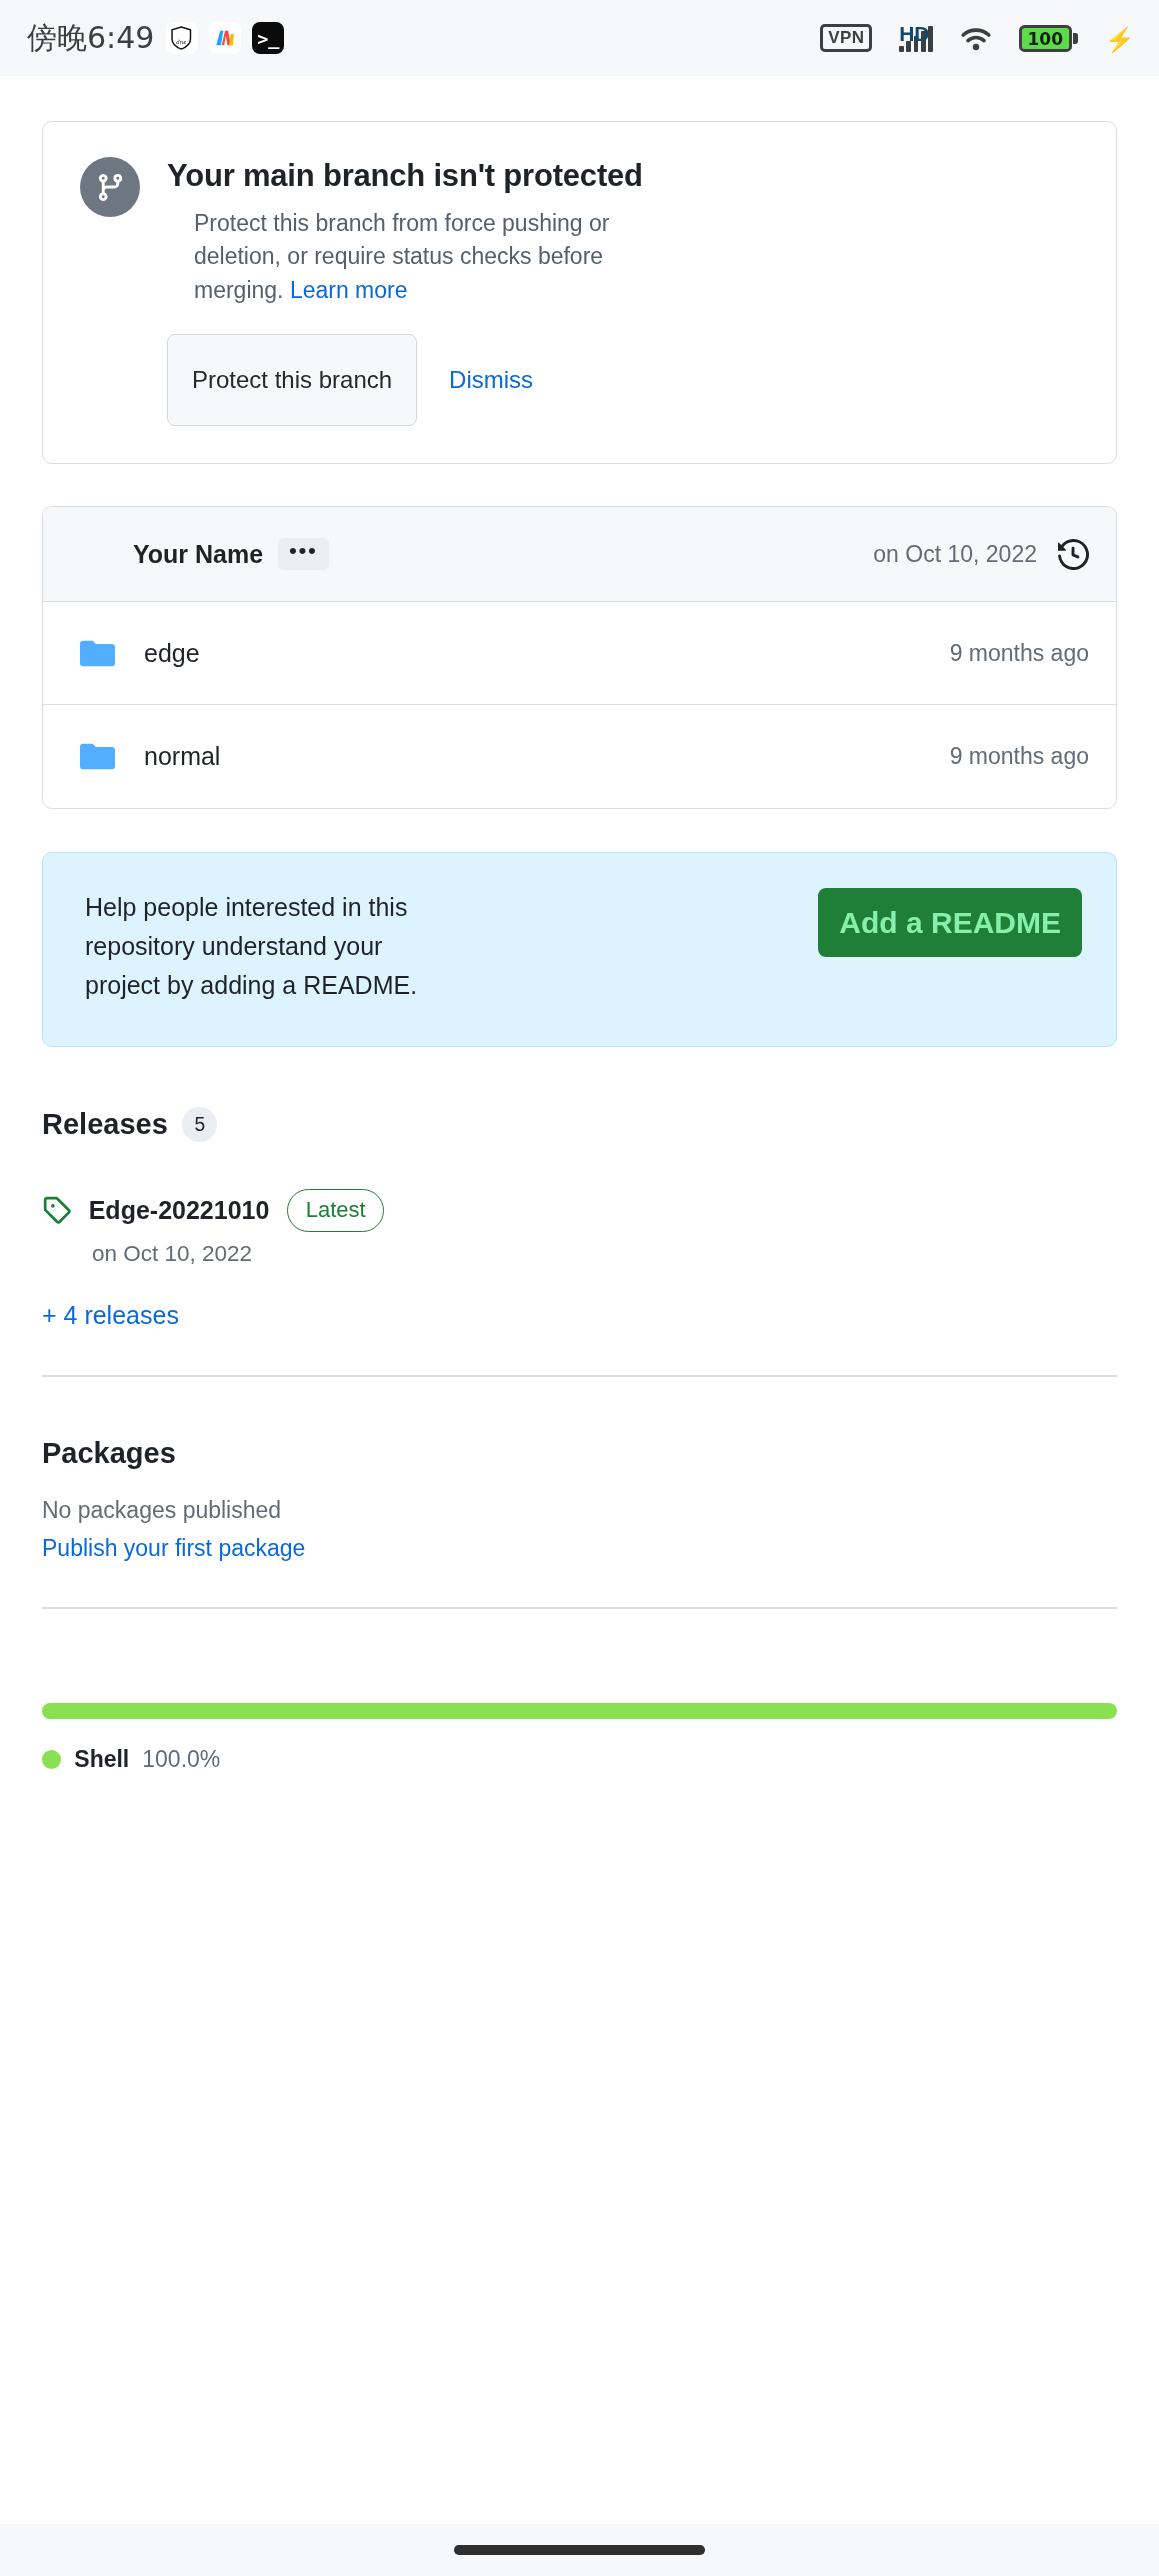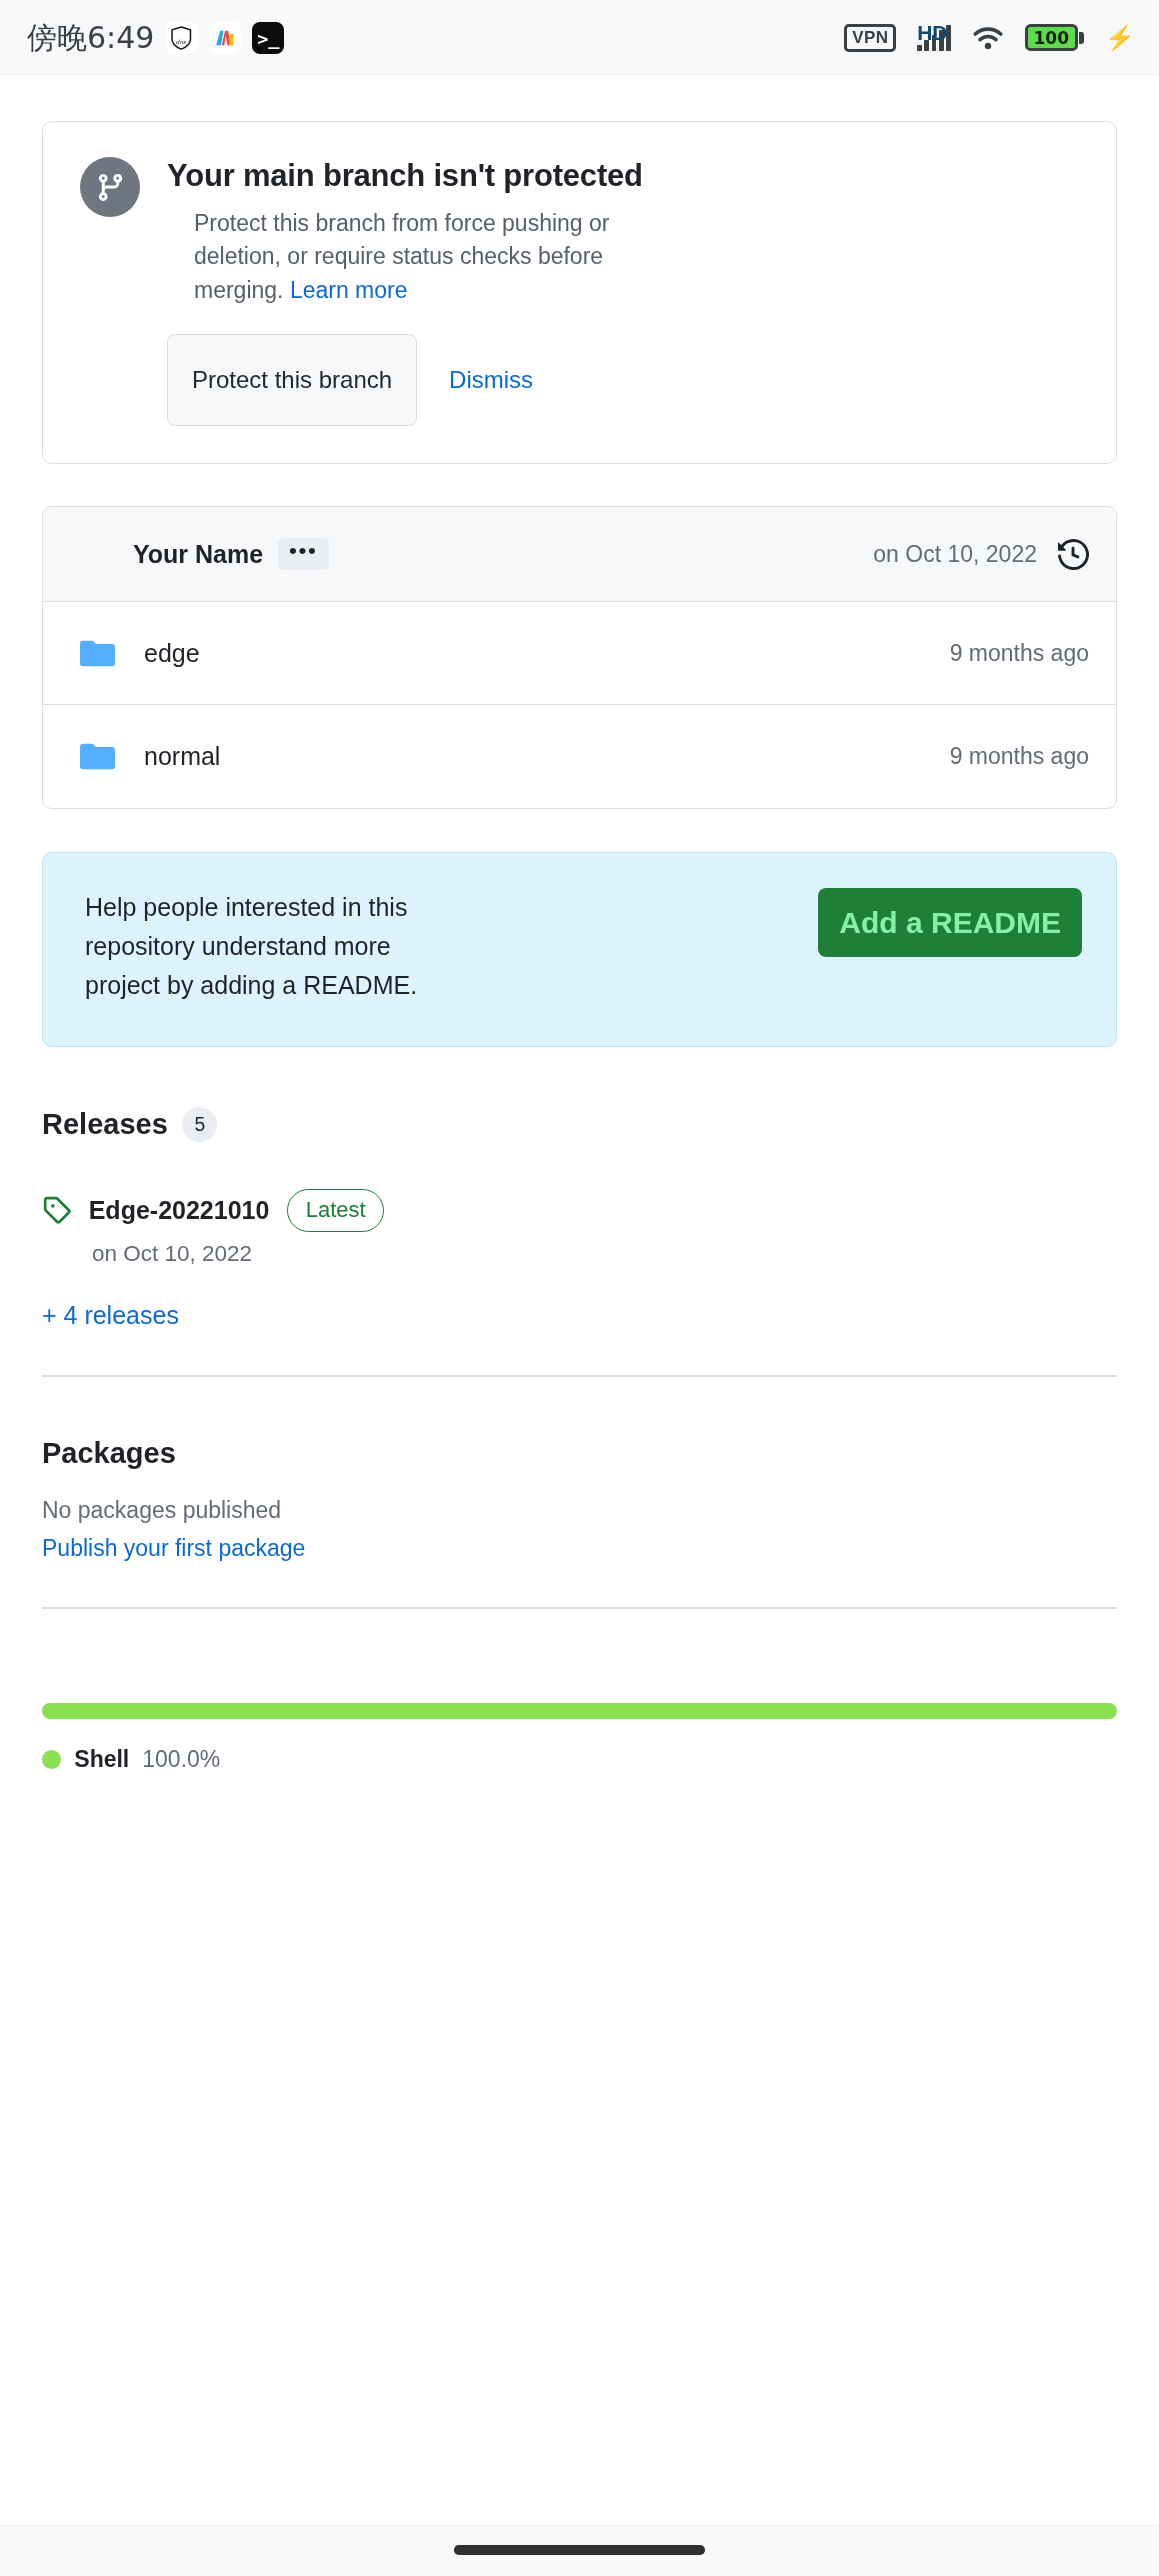--- a/index.html
+++ b/index.html
@@ -18,21 +18,21 @@
     display: flex; align-items: center;
     justify-content: space-between;
     padding: 0 24px 0 27px;
   }
   .sb-left { display: flex; align-items: center; gap: 11.3px; }
   .sb-time { font-size: 30px; color: #3b3f44; letter-spacing: 0px; font-family: "DejaVu Sans", sans-serif; }
   .sb-appicon { width: 32px; height: 32px; border-radius: 8px; display:flex; align-items:center; justify-content:center; }
   .sb-appicon.dns { background:#ffffff; }
   .sb-appicon.mi { background:#ffffff; }
   .sb-appicon.term { background:#0b0b0b; color:#fff; font-size:18.5px; font-family:"DejaVu Sans Mono", monospace; font-weight:bold; }
-  .sb-right { display: flex; align-items: center; gap: 21px; padding-left: 18px; }
+  .sb-right { display: flex; align-items: flex-end; gap: 27px; padding-left: 18px; }
   .vpn-box {
     border: 3.2px solid #3c4043; border-radius: 4.8px;
     font-size: 17px; font-weight: bold; color: #3c4043;
     padding: 0.8px 4.8px 1.6px; letter-spacing: 0.4px;
     font-family: "Liberation Sans", sans-serif;
   }
   .sig { display:flex; align-items:flex-end; gap:2.4px; height:27px; position:relative; padding-top:11.3px;}
   .sig .hd { position:absolute; top:-3.2px; left:0; font-size:21px; font-weight:bold; color:#0c4a6e; }
   .sig i { display:block; width:4.8px; background:#3c4043; border-radius:0.8px; }
   .battery { display:flex; align-items:center; }
@@ -239,21 +239,21 @@
         <svg width="35" height="29" viewBox="0 0 22 18">
             <path d="M0 3a2 2 0 0 1 2-2h6l2 2h10a2 2 0 0 1 2 2v10a2 2 0 0 1-2 2H2a2 2 0 0 1-2-2V3Z" fill="#54aeff"></path>
           </svg>
       </span>
       <span class="file-name">normal</span>
       <span class="file-age">9 months ago</span>
     </div>
   </div>
 
   <div class="readme-panel" style="background: rgb(221, 244, 255);">
-    <div class="readme-text">Help people interested in this repository understand more project by adding a README.</div>
+    <div class="readme-text">Help people interested in this repository understand your project by adding a README.</div>
     <button class="btn-green" style="background: rgb(31, 127, 55);">Add a README</button>
   </div>
 
   <div class="section">
     <div class="section-title">
       <span>Releases</span>
       <span class="count-badge">5</span>
     </div>
     <div class="release-row">
       <span>

